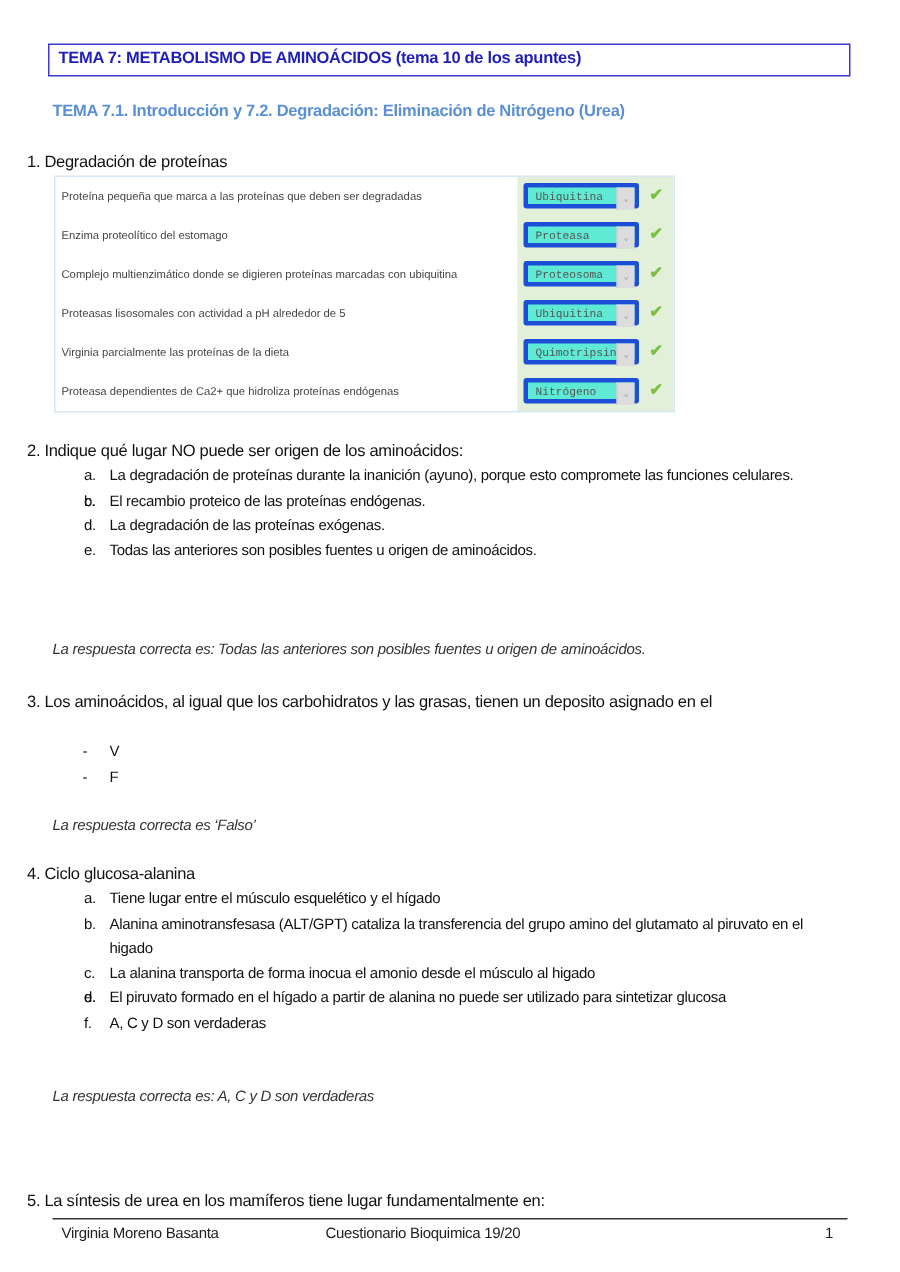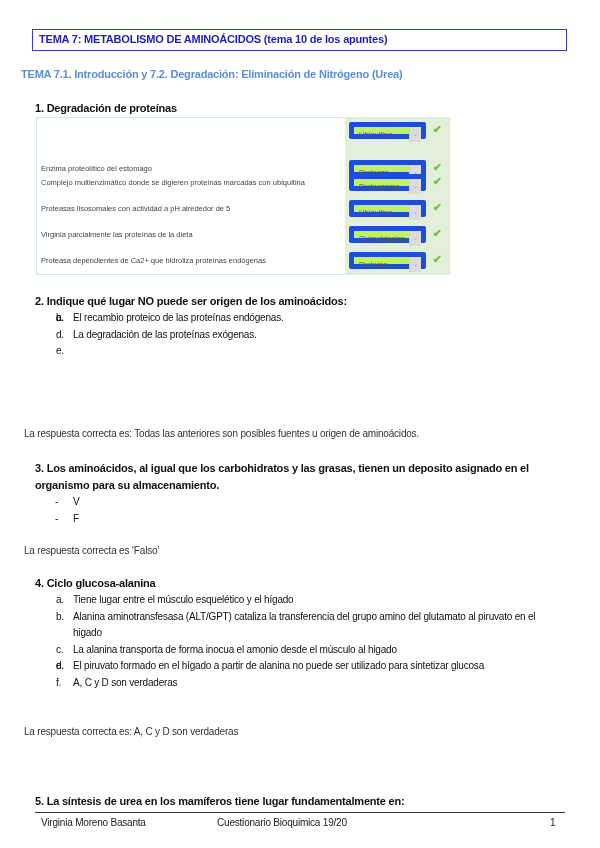--- a/index.html
+++ b/index.html
@@ -26,32 +26,32 @@
       border: 1.5px solid #3b3bd4;
       padding: 3px 6px;
       font-size: 11px;
       font-weight: bold;
       color: #1f1fb8;
       letter-spacing: -0.2px;
       white-space: nowrap;
     }
     .subtitle {
       position: absolute;
-      left: 21px; top: 68px;
+      left: 35px; top: 68px;
       font-size: 11px;
       font-weight: bold;
       color: #5b8fd6;
       white-space: nowrap;
       letter-spacing: -0.2px;
     }
     .q-heading {
       position: absolute;
-      left: 35px;
+      left: 18px;
       font-size: 11px;
-      font-weight: bold;
+      font-weight: normal;
       color: #111;
       white-space: nowrap;
       letter-spacing: -0.2px;
     }
     .quiz {
       position: absolute;
       left: 36px; top: 117px;
       width: 414px; height: 158px;
       border: 1px solid #d8e8f2;
       background: #ffffff;
@@ -70,23 +70,24 @@
       position: absolute;
       left: 4px; top: 8px;
       font-size: 7.5px;
       color: #444;
       white-space: nowrap;
     }
     .quiz-select {
       position: absolute;
       right: 23px; top: 4px;
       width: 77px; height: 17px;
-      background: #bef264;
-      border: 5px solid #1d4ed8;
+      background: #5eead4;
+      border: 3px solid #1d4ed8;
       border-radius: 2px;
+      font-family: Liberation Mono, monospace;
     }
     .quiz-select-value {
       position: absolute;
       left: 5px; top: 3px;
       font-size: 7.5px;
       color: #555;
       white-space: nowrap;
     }
     .quiz-select-arrow {
       position: absolute;
@@ -118,22 +119,23 @@
       padding-left: 17px;
       line-height: 16.5px;
       width: 495px;
     }
     .opt-letter {
       position: absolute;
       left: 0; top: 0;
     }
     .answer {
       position: absolute;
-      left: 24px;
+      left: 35px;
       font-size: 10px;
+      font-style: italic;
       color: #333;
       white-space: nowrap;
       letter-spacing: -0.2px;
     }
     .dash-list {
       position: absolute;
       left: 55px;
       font-size: 10px;
       color: #111;
     }
@@ -170,28 +172,29 @@
   </div>
 
   <div class="subtitle">TEMA 7.1. Introducción y 7.2. Degradación: Eliminación de Nitrógeno (Urea)</div>
 
   <div class="q-heading" style="top:102px;">1. Degradación de proteínas</div>
 
   <div class="quiz">
     <div class="quiz-answers-bg"></div>
 
     <div class="quiz-row" style="top:0px;">
+      <span class="quiz-prompt">Proteína pequeña que marca a las proteínas que deben ser degradadas</span>
       <div class="quiz-select">
         <span class="quiz-select-value">Ubiquitina</span>
         <span class="quiz-select-arrow">⌄</span>
       </div>
       <span class="quiz-check">✔</span>
     </div>
 
-    <div class="quiz-row" style="top:38px;">
+    <div class="quiz-row" style="top:26px;">
       <span class="quiz-prompt">Enzima proteolítico del estomago</span>
       <div class="quiz-select">
         <span class="quiz-select-value">Proteasa</span>
         <span class="quiz-select-arrow">⌄</span>
       </div>
       <span class="quiz-check">✔</span>
     </div>
 
     <div class="quiz-row" style="top:52px;">
       <span class="quiz-prompt">Complejo multienzimático donde se digieren proteínas marcadas con ubiquitina</span>
@@ -216,51 +219,52 @@
       <div class="quiz-select">
         <span class="quiz-select-value">Quimotripsina</span>
         <span class="quiz-select-arrow">⌄</span>
       </div>
       <span class="quiz-check">✔</span>
     </div>
 
     <div class="quiz-row" style="top:130px;">
       <span class="quiz-prompt">Proteasa dependientes de Ca2+ que hidroliza proteínas endógenas</span>
       <div class="quiz-select">
-        <span class="quiz-select-value">Proteína</span>
+        <span class="quiz-select-value">Nitrógeno</span>
         <span class="quiz-select-arrow">⌄</span>
       </div>
       <span class="quiz-check">✔</span>
     </div>
   </div>
 
   <div class="q-heading" style="top:295px;">2. Indique qué lugar NO puede ser origen de los aminoácidos:</div>
   <div class="options" style="top:310px;">
     <div class="opt">
       <span class="opt-letter">a.</span>
+      <span>La degradación de proteínas durante la inanición (ayuno), porque esto compromete las funciones celulares.</span>
     </div>
     <div class="opt">
       <span class="opt-letter">b.</span>
     </div>
     <div class="opt">
       <span class="opt-letter">c.</span>
       <span>El recambio proteico de las proteínas endógenas.</span>
     </div>
     <div class="opt">
       <span class="opt-letter">d.</span>
       <span>La degradación de las proteínas exógenas.</span>
     </div>
     <div class="opt">
       <span class="opt-letter">e.</span>
+      <span>Todas las anteriores son posibles fuentes u origen de aminoácidos.</span>
     </div>
   </div>
   <div class="answer" style="top:428px;">La respuesta correcta es: Todas las anteriores son posibles fuentes u origen de aminoácidos.</div>
 
   <div class="q-heading" style="top:462px;">3. Los aminoácidos, al igual que los carbohidratos y las grasas, tienen un deposito asignado en el</div>
-  <div class="q-heading" style="top:479px;">organismo para su almacenamiento.</div>
   <div class="dash-list" style="top:494px;">
     <div class="dash-item">
       <span class="dash">-</span>
       <span>V</span>
     </div>
     <div class="dash-item">
       <span class="dash">-</span>
       <span>F</span>
     </div>
   </div>

